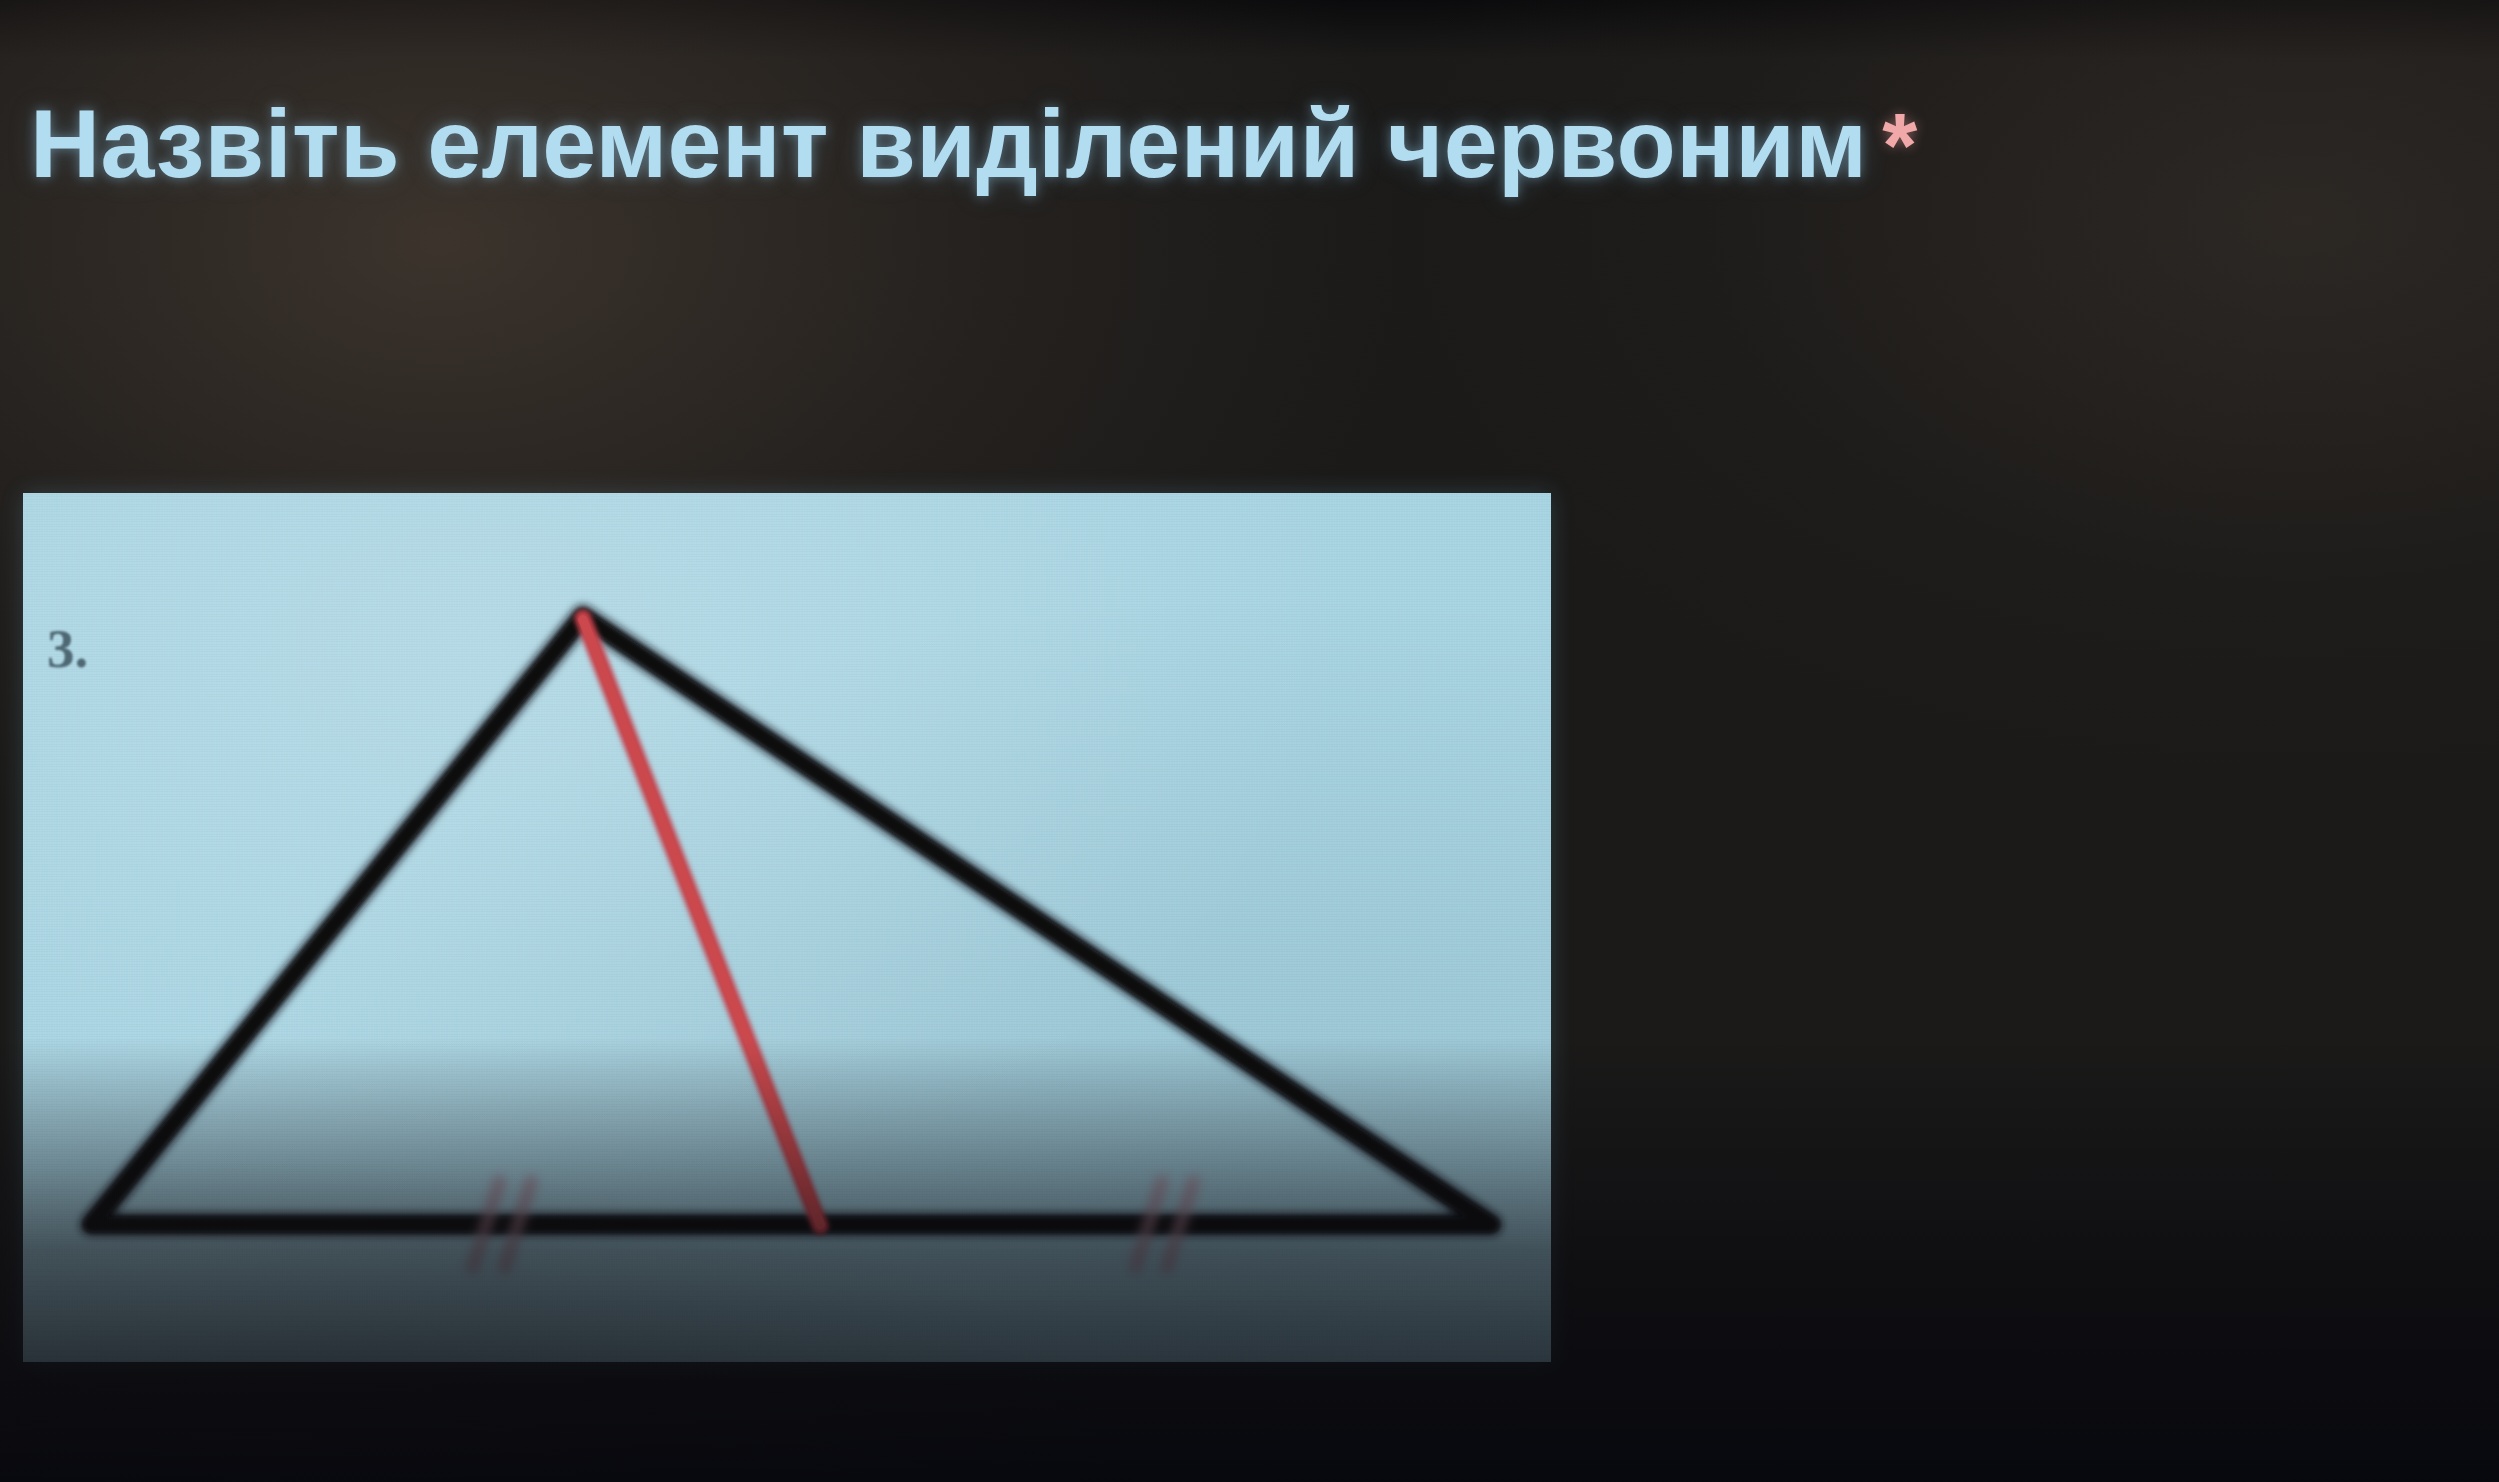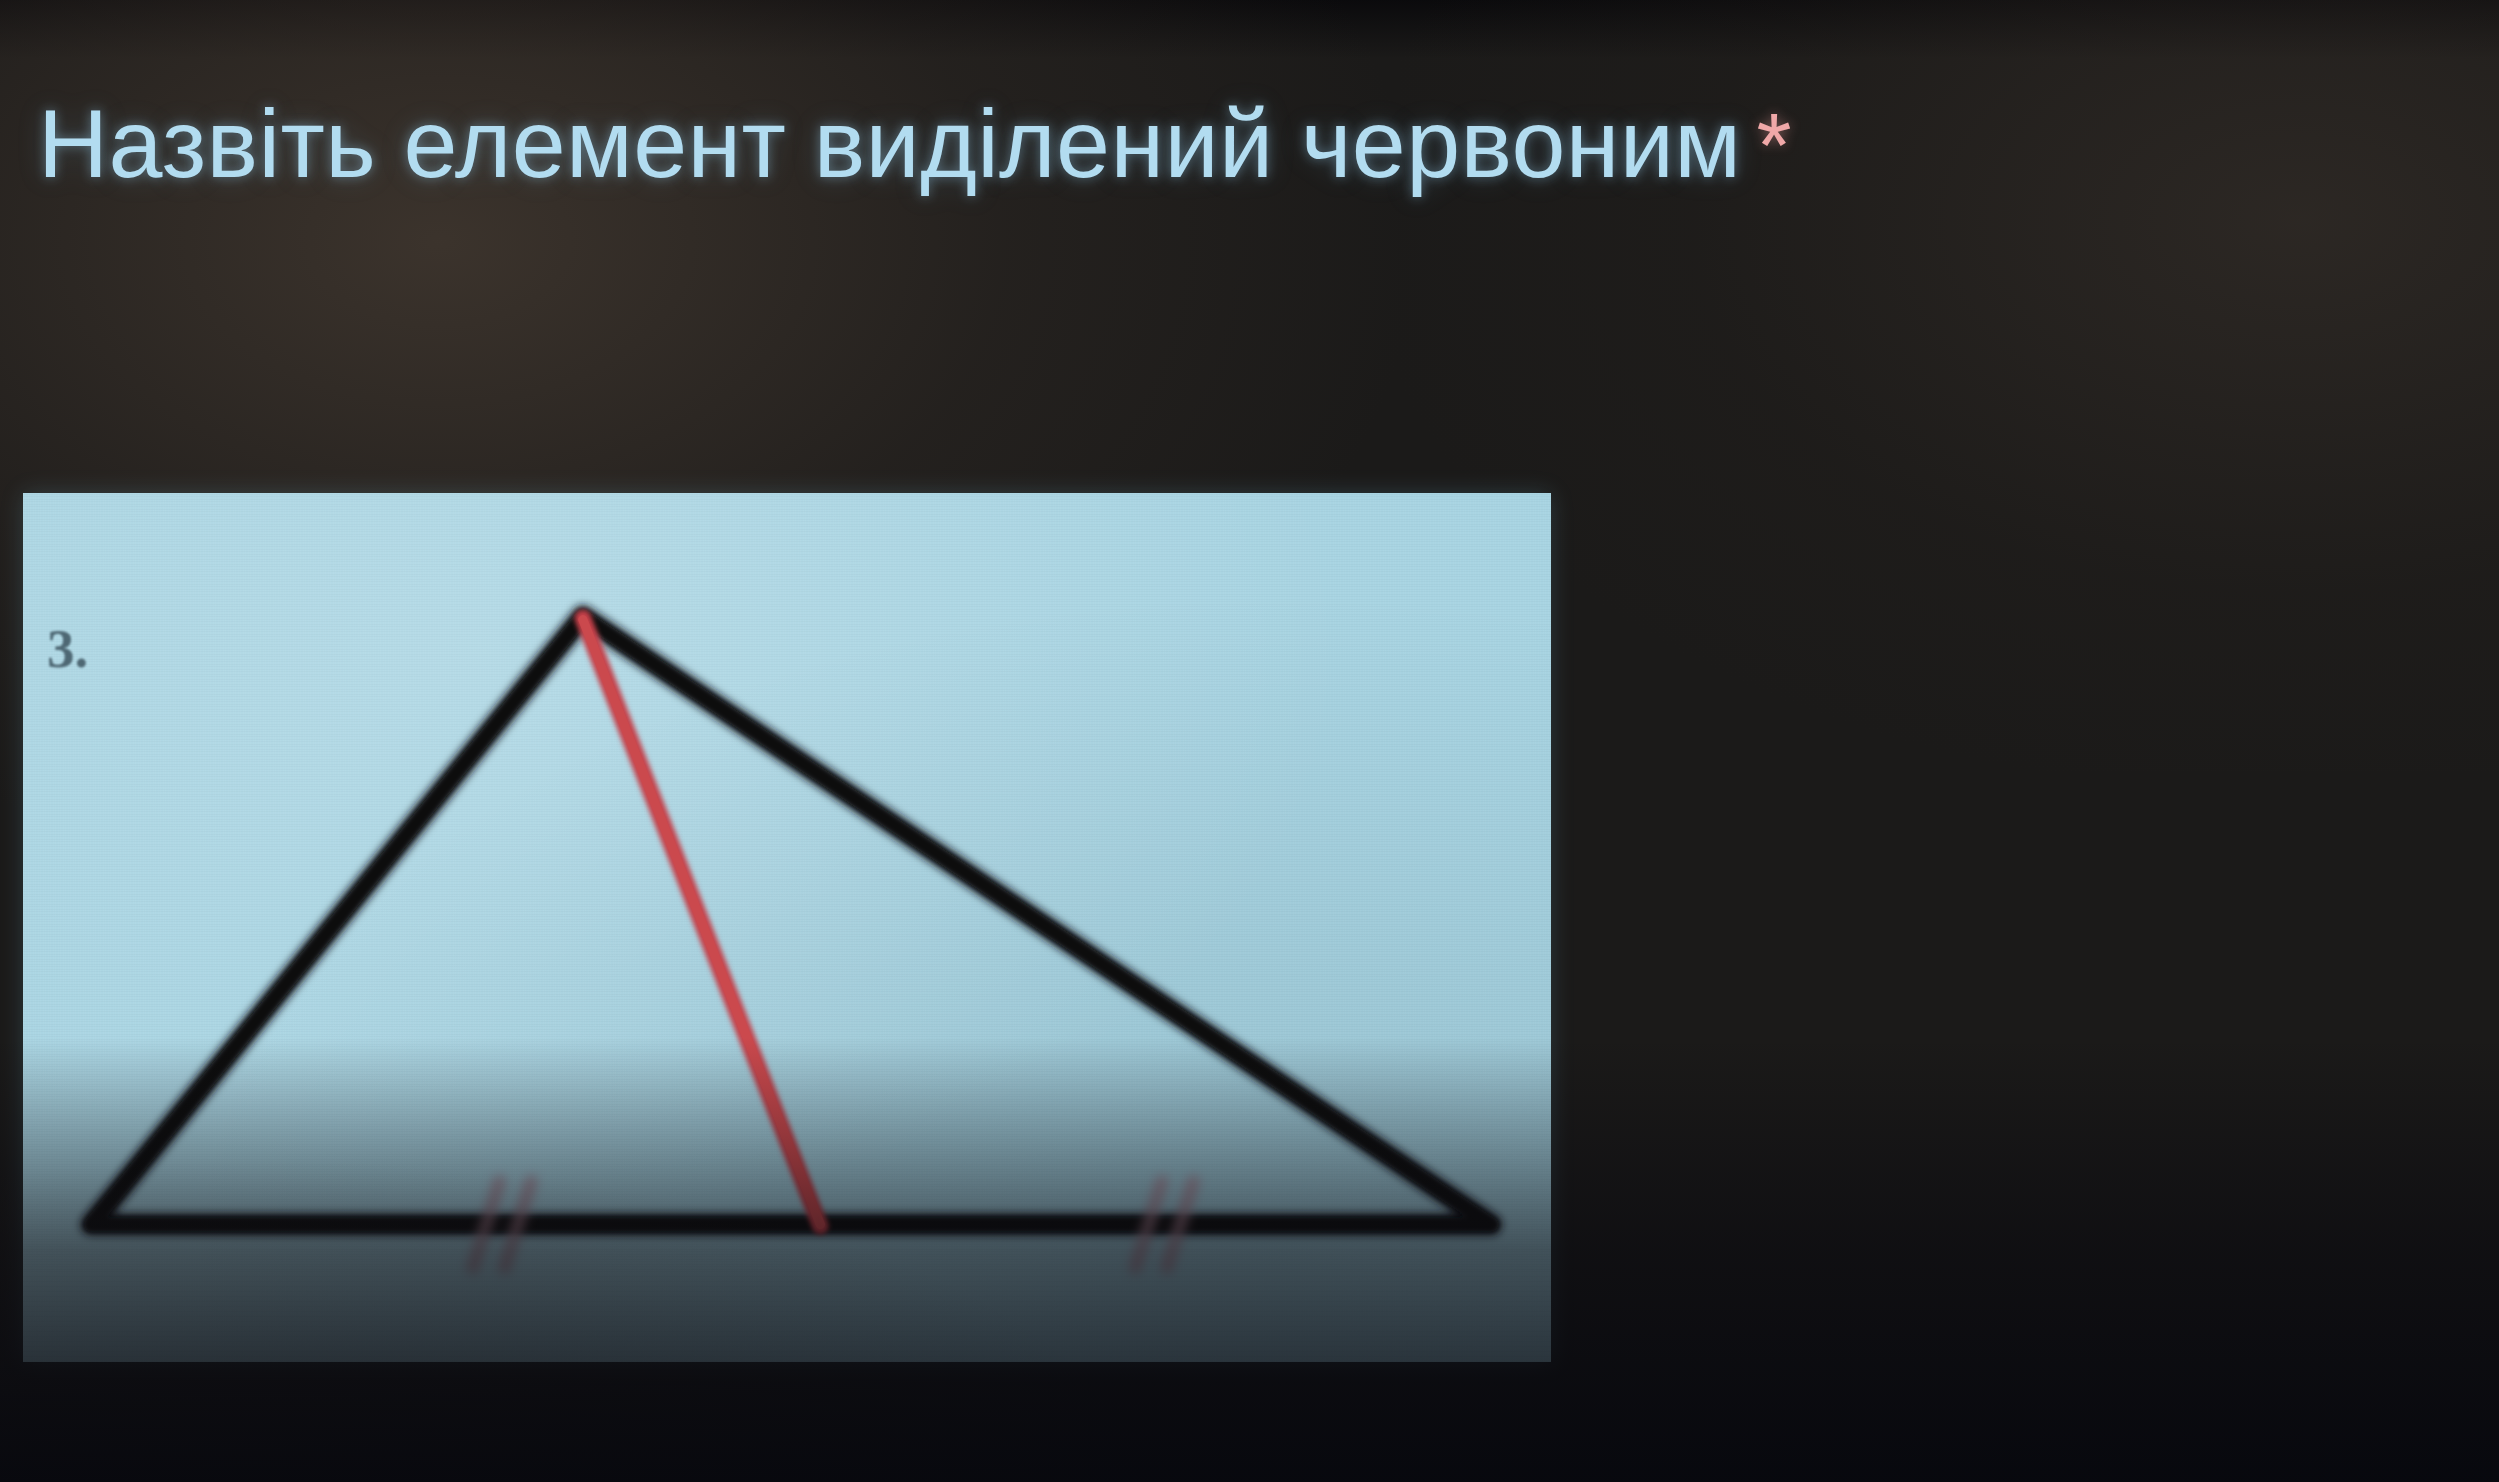--- a/index.html
+++ b/index.html
@@ -84,27 +84,26 @@
   }
 
   
   #title {
     position: absolute;
     left: 30px;
     top: 90px;
     width: 2416px;
     font-size: 97px;
     line-height: 1.12;
-    font-weight: 400;
+    font-weight: 700;
     color: #b2dcf0;
     letter-spacing: 0.4px;
     white-space: nowrap;
     text-shadow: 0 0 11.7px rgba(150, 205, 235, 0.45),
                  0 0 28px rgba(120, 185, 225, 0.22);
-    margin-left: 8px;
   }
   #title .req-star {
     color: #f0a8a8;
     font-size: 90px;
     margin-left: 15px;
     text-shadow: 0 0 11.7px rgba(240, 160, 160, 0.45);
   }
 
   
   #figure-panel {

